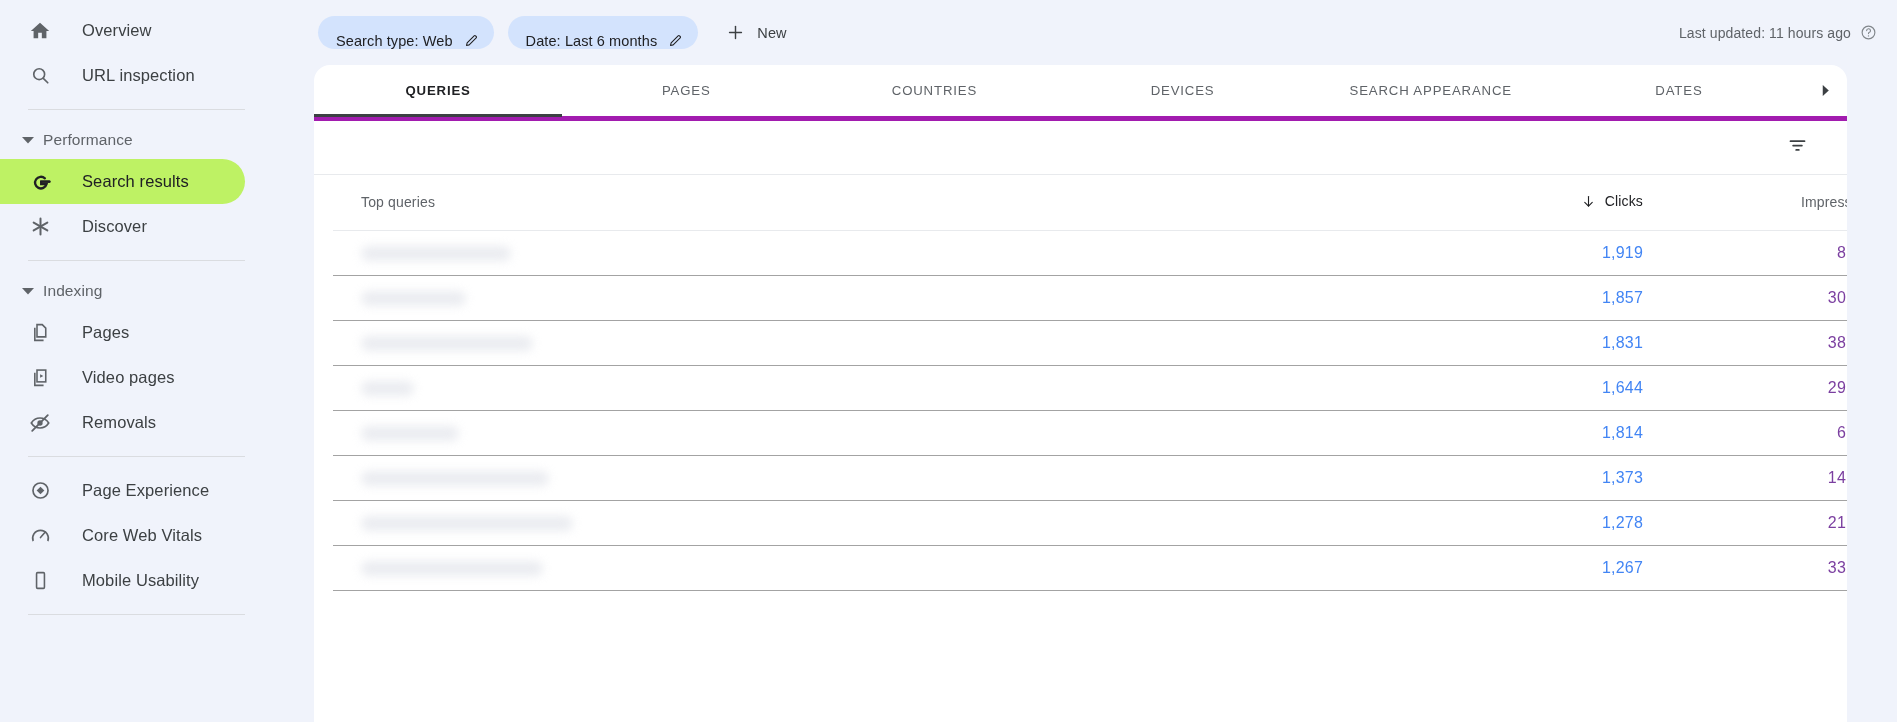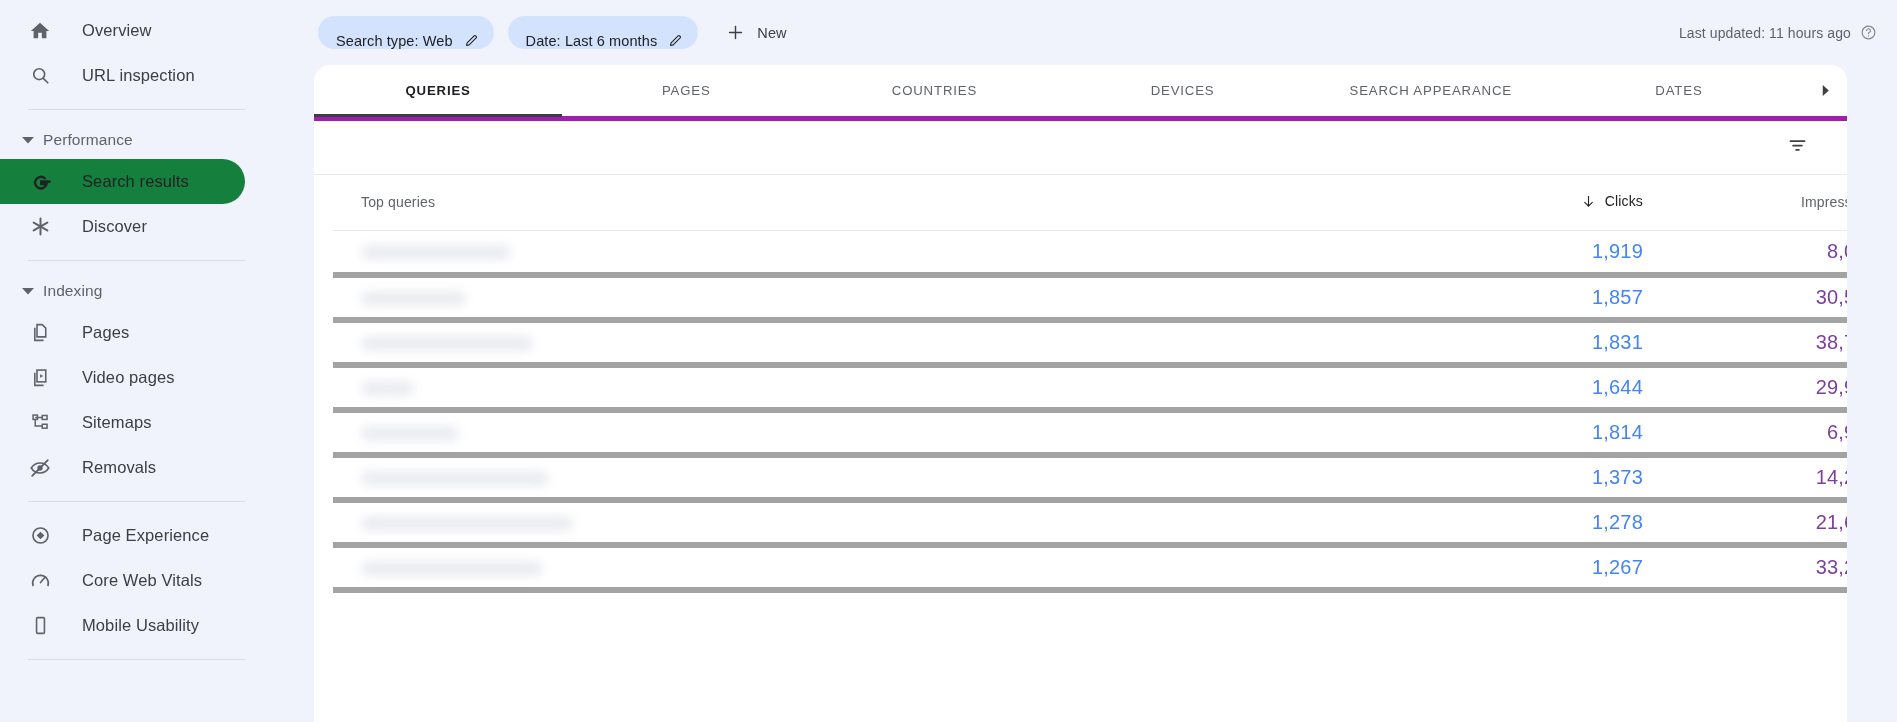--- a/index.html
+++ b/index.html
@@ -28,21 +28,21 @@
     display: flex;
     align-items: center;
     height: 45px;
     padding-left: 28px;
     border-top-right-radius: 23px;
     border-bottom-right-radius: 23px;
     cursor: pointer;
     color: #3c4043;
     margin-right: 52px;
   }
-  .nav-item.active { background: #15803d; }
+  .nav-item.active { background: #bef264; }
   .nav-item .ico {
     width: 24px; height: 24px;
     flex: 0 0 24px;
     display: flex; align-items: center; justify-content: center;
     color: #5f6368;
     margin-right: 30px;
   }
   .nav-item.active .ico { color: #202124; }
   .nav-item .lbl {
     font-size: 16.5px;
@@ -218,23 +218,23 @@
   }
   th.col-query { text-align: left; padding-left: 28px; width: 1095px; }
   th.col-num   { text-align: right; }
   th.w-clicks  { width: 240px; padding-right: 25px; }
   th.w-impr    { width: 235px; padding-right: 25px; }
   th .sorthead { display: inline-flex; align-items: center; color: #202124; }
   th .sorthead .arrow { margin-right: 9px; display: flex; align-items: center; color: #202124; }
 
   table.qtable td {
     height: 45px;
-    border-bottom: 6px solid #a3a3a3;
+    border-bottom: 1px solid #a3a3a3;
     vertical-align: middle;
-    font-size: 20px;
+    font-size: 16px;
     letter-spacing: .2px;
   }
   td.c-query { padding-left: 28px; }
   td.c-num { text-align: right; }
   td.c-clicks { padding-right: 25px; color: #4285f4; }
   td.c-impr   { padding-right: 25px; color: #7b3fa0; }
 
   
   .redacted {
     display: inline-block;
@@ -329,32 +329,20 @@
       <span class="ico">
         <svg width="21" height="21" viewBox="0 0 24 24" fill="none" stroke="currentColor" stroke-width="1.8">
           <rect x="8" y="3.5" width="10" height="13.5"></rect>
             <path d="M5.5 6.5V21h10"></path>
             <path d="M11.6 8.2l3.6 2.1-3.6 2.1z" fill="currentColor" stroke="none"></path>
         </svg>
       </span>
       <span class="lbl">Video pages</span>
     </div>
 
-    <div class="nav-item">
-      <span class="ico">
-        <svg width="21" height="21" viewBox="0 0 24 24" fill="none" stroke="currentColor" stroke-width="1.7">
-          <rect x="3.5" y="3.5" width="5" height="5"></rect>
-            <rect x="14" y="4" width="5.5" height="4.5"></rect>
-            <rect x="14" y="14" width="5.5" height="4.5"></rect>
-          <path d="M6 8.5V16h8"></path>
-            <path d="M6 6.3h8"></path>
-        </svg>
-      </span>
-      <span class="lbl">Sitemaps</span>
-    </div>
 
     <div class="nav-item">
       <span class="ico">
         <svg width="22" height="22" viewBox="0 0 24 24" fill="none" stroke="currentColor" stroke-width="1.8">
           <path d="M2.5 12S6 6.5 12 6.5s9.5 5.5 9.5 5.5-3.5 5.5-9.5 5.5S2.5 12 2.5 12z"></path>
           <circle cx="12" cy="12" r="2.9" fill="currentColor" stroke="none"></circle>
           <line x1="3.5" y1="20.5" x2="20.5" y2="3.5" stroke-width="2" stroke-linecap="round"></line>
         </svg>
       </span>
       <span class="lbl">Removals</span>

